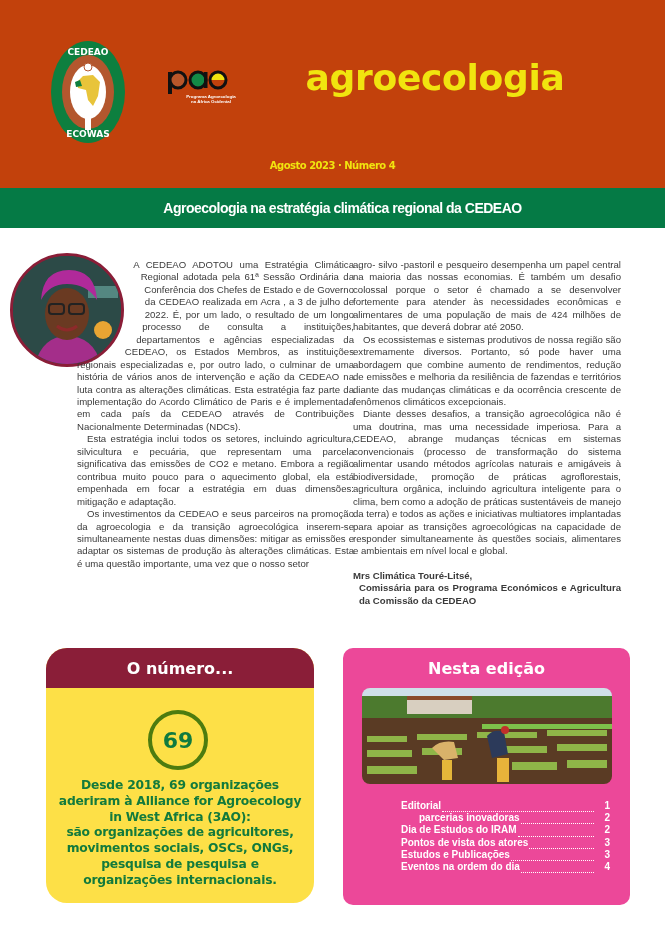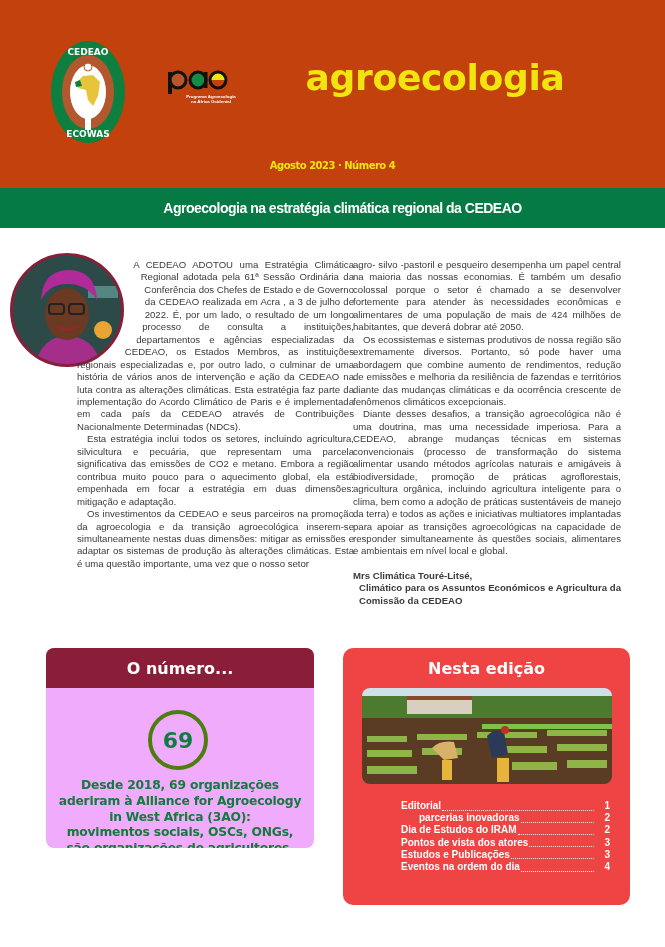--- a/index.html
+++ b/index.html
@@ -17,30 +17,30 @@
   .photo { position: absolute; left: 10px; top: 253px; width: 108px; height: 108px; border-radius: 50%; border: 3px solid #8a1d37; overflow: hidden; background: #2f4f4a; }
 
   .col-left { position: absolute; left: 37px; top: 259px; width: 277px; font-size: 9.6px; line-height: 12.45px; color: #3a3a3a; text-align: justify; margin-left: 40px; }
   .col-left p, .col-right p { margin: 0; text-indent: 10px; }
   .float-space { float: left; width: 98px; height: 114px; shape-outside: circle(50% at 15% 40%); }
   .col-left p.first { text-indent: 0; }
   .col-right { position: absolute; left: 353px; top: 259px; width: 268px; font-size: 9.6px; line-height: 12.45px; color: #3a3a3a; text-align: justify; }
   .sig { margin-top: 12px; font-weight: bold; color: #3a3a3a; font-size: 9.6px; line-height: 12.5px; }
   .sig .role { padding-left: 6px; }
 
-  .box-num { position: absolute; left: 46px; top: 648px; width: 268px; height: 200px; border-radius: 8px; overflow: hidden; background: #f0abfc; }
+  .box-num { position: absolute; left: 46px; top: 648px; width: 268px; height: 255px; border-radius: 21px; overflow: hidden; background: #fde047; }
   .box-num .hdr { height: 40px; background: #8a1e38; color: #ffffff; font-weight: bold; font-size: 16px; display: flex; align-items: center; justify-content: center; font-family: "DejaVu Sans", sans-serif; }
   .circle69 { position: absolute; left: 102px; top: 62px; width: 52px; height: 52px; border: 4px solid #4d7c0f; border-radius: 50%; display: flex; align-items: center; justify-content: center; color: #0f7b3f; font-weight: bold; font-size: 22px; font-family: "DejaVu Sans", sans-serif; }
   .num-text { position: absolute; left: 0; top: 130px; width: 268px; text-align: center; color: #137a3c; font-weight: bold; font-size: 12.3px; line-height: 15.8px; font-family: "DejaVu Sans", sans-serif; letter-spacing: -0.2px; }
 
-  .box-ed { position: absolute; left: 343px; top: 648px; width: 287px; height: 257px; border-radius: 10px; background: #ef4444; }
+  .box-ed { position: absolute; left: 343px; top: 648px; width: 287px; height: 257px; border-radius: 10px; background: #ec4899; }
   .box-ed .hdr { height: 40px; color: #ffffff; font-weight: bold; font-size: 16px; display: flex; align-items: center; justify-content: center; font-family: "DejaVu Sans", sans-serif; }
   .ed-photo { position: absolute; left: 19px; top: 40px; width: 250px; height: 96px; border-radius: 8px; overflow: hidden; }
   .toc { position: absolute; left: 10px; top: 152px; width: 257px; font-size: 10px; line-height: 12.2px; color: #ffffff; font-weight: bold; }
-  .toc-row { display: flex; align-items: center; padding-left: 48px; }
+  .toc-row { display: flex; align-items: flex-end; padding-left: 48px; }
   .toc-row .lbl { white-space: nowrap; }
   .toc-row .lbl.indent { padding-left: 18px; }
   .toc-row .dots { flex: 1; border-bottom: 1px dotted #ffffff; margin: 0 4px 0 1px; height: 8px; }
   .toc-row .pg { width: 12px; text-align: right; }
 </style>
 </head>
 <body>
 
 <div class="header">
   <svg class="ecowas-logo" viewBox="0 0 76 104">
@@ -102,33 +102,33 @@
   <p>Esta estratégia inclui todos os setores, incluindo agricultura, silvicultura e pecuária, que representam uma parcela significativa das emissões de CO2 e metano. Embora a região contribua muito pouco para o aquecimento global, ela está empenhada em focar a estratégia em duas dimensões: mitigação e adaptação.</p>
   <p>Os investimentos da CEDEAO e seus parceiros na promoção da agroecologia e da transição agroecológica inserem-se simultaneamente nestas duas dimensões: mitigar as emissões e adaptar os sistemas de produção às alterações climáticas. Esta é uma questão importante, uma vez que o nosso setor</p>
 </div>
 
 <div class="col-right">
   <p style="text-indent:0">agro- silvo -pastoril e pesqueiro desempenha um papel central na maioria das nossas economias. É também um desafio colossal porque o setor é chamado a se desenvolver fortemente para atender às necessidades econômicas e alimentares de uma população de mais de 424 milhões de habitantes, que deverá dobrar até 2050.</p>
   <p>Os ecossistemas e sistemas produtivos de nossa região são extremamente diversos. Portanto, só pode haver uma abordagem que combine aumento de rendimentos, redução de emissões e melhoria da resiliência de fazendas e territórios diante das mudanças climáticas e da ocorrência crescente de fenômenos climáticos excepcionais.</p>
   <p>Diante desses desafios, a transição agroecológica não é uma doutrina, mas uma necessidade imperiosa. Para a CEDEAO, abrange mudanças técnicas em sistemas convencionais (processo de transformação do sistema alimentar usando métodos agrícolas naturais e amigáveis à biodiversidade, promoção de práticas agroflorestais, agricultura orgânica, incluindo agricultura inteligente para o clima, bem como a adoção de práticas sustentáveis de manejo da terra) e todos as ações e iniciativas multiatores implantadas para apoiar as transições agroecológicas na capacidade de responder simultaneamente às questões sociais, alimentares e ambientais em nível local e global.</p>
   <div class="sig">
     <div>Mrs Climática Touré-Litsé,</div>
-    <div class="role">Climático para os Assuntos Económicos e Agricultura da Comissão da CEDEAO</div>
+    <div class="role">Comissária para os Programa Económicos e Agricultura da Comissão da CEDEAO</div>
   </div>
 </div>
 
 <div class="box-num">
   <div class="hdr">O número...</div>
   <div class="circle69">69</div>
   <div class="num-text">
     <div>Desde 2018, 69 organizações</div>
     <div>aderiram à Alliance for Agroecology</div>
     <div>in West Africa (3AO):</div>
+    <div>são organizações de agricultores,</div>
     <div>movimentos sociais, OSCs, ONGs,</div>
-    <div>são organizações de agricultores,</div>
     <div>pesquisa de pesquisa e</div>
     <div>organizações internacionais.</div>
   </div>
 </div>
 
 <div class="box-ed">
   <div class="hdr">Nesta edição</div>
   <div class="ed-photo">
     <svg width="250" height="96" viewBox="0 0 250 96">
       <rect width="250" height="30" fill="#cfe0e8"></rect>

